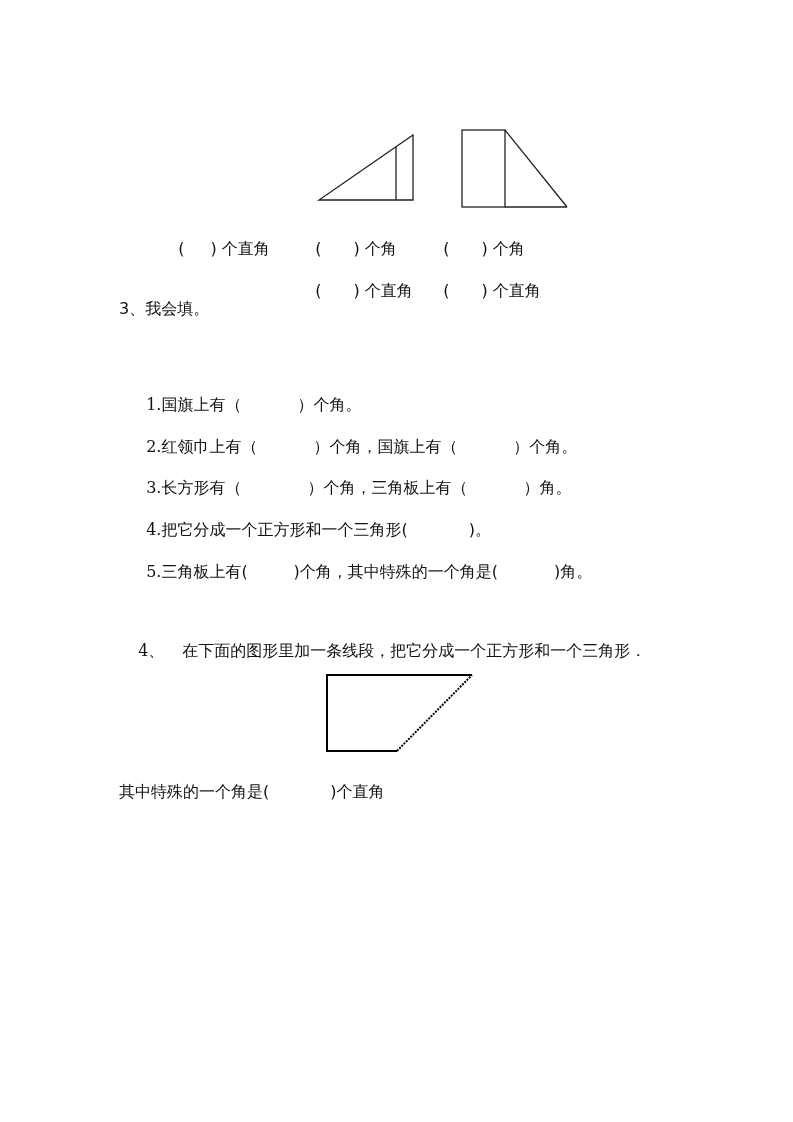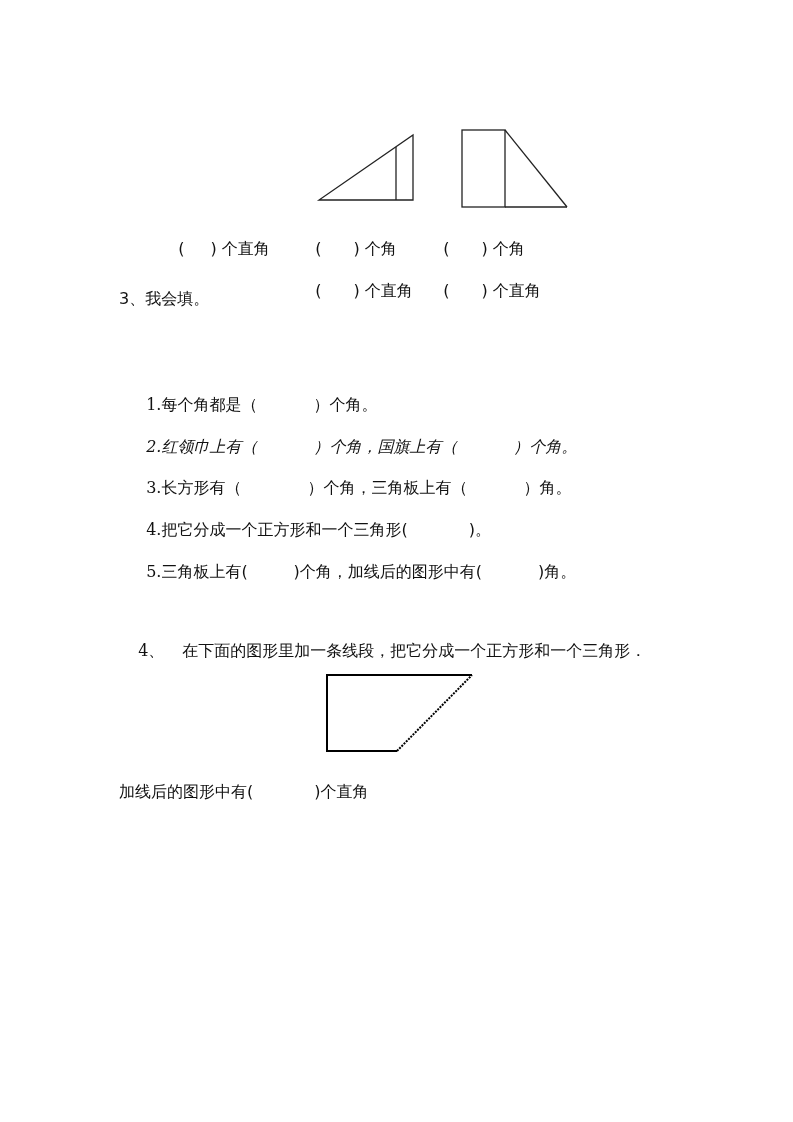--- a/index.html
+++ b/index.html
@@ -39,35 +39,35 @@
   <span>(</span><span class="blank" style="width:32px"></span><span>)</span> <span>个角</span>
 </div>
 
 <div class="t" style="left:305px;top:264px;">
   <span>(</span><span class="blank" style="width:32px"></span><span>)</span> <span>个直角</span>
 </div>
 <div class="t" style="left:433px;top:264px;">
   <span>(</span><span class="blank" style="width:32px"></span><span>)</span> <span>个直角</span>
 </div>
 
-<div class="t" style="left:119px;top:290px;text-align:right;">3、我会填。</div>
+<div class="t" style="left:119px;top:300px;text-align:right;">3、我会填。</div>
 
 <div class="t" style="left:136px;top:378px;">
-  <span class="serif">1.</span><span>每个角都是（           ）个角。</span>
+  <span class="serif">1.</span><span>国旗上有（           ）个角。</span>
 </div>
-<div class="t" style="left:136px;top:420px;font-style:italic;">
+<div class="t" style="left:136px;top:420px;">
   <span class="serif">2.</span><span>红领巾上有（           ）个角，国旗上有（           ）个角。</span>
 </div>
 <div class="t" style="left:136px;top:461px;">
   <span class="serif">3.</span><span>长方形有（             ）个角，三角板上有（           ）角。</span>
 </div>
 <div class="t" style="left:136px;top:503px;">
   <span class="serif">4.</span><span>把它分成一个正方形和一个三角形(            )。</span>
 </div>
 <div class="t" style="left:136px;top:545px;">
-  <span class="serif">5.</span><span>三角板上有(         )个角，加线后的图形中有(           )角。</span>
+  <span class="serif">5.</span><span>三角板上有(         )个角，其中特殊的一个角是(           )角。</span>
 </div>
 
 <div class="t" style="left:128px;top:624px;">
   <span class="serif">4、</span><span style="display:inline-block;width:18px"></span><span>在下面的图形里加一条线段，把它分成一个正方形和一个三角形．</span>
 </div>
 
-<div class="t" style="left:119px;top:783px;">加线后的图形中有(            )个直角</div>
+<div class="t" style="left:119px;top:783px;">其中特殊的一个角是(            )个直角</div>
 
 </body></html>

